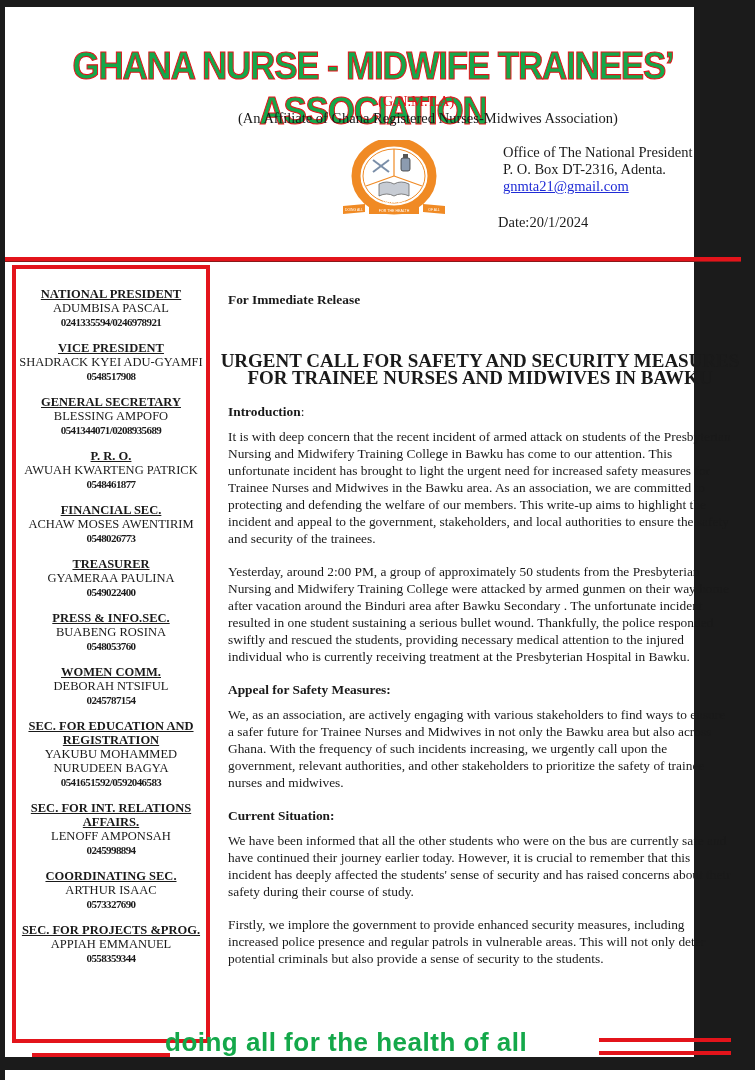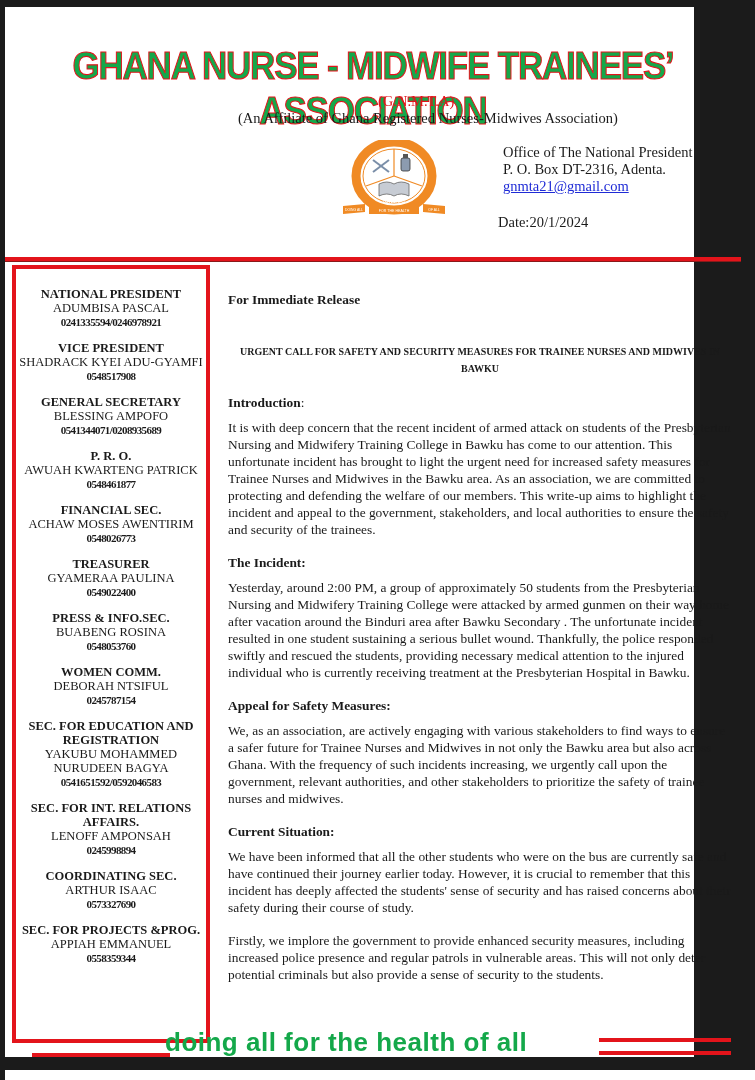--- a/index.html
+++ b/index.html
@@ -34,28 +34,28 @@
   .logo { position: absolute; left: 330px; top: 133px; width: 118px; height: 80px; }
   .divider {
     position: absolute; left: 0; top: 250px; width: 736px; height: 4px;
     background: #e3141b; box-shadow: 0 1px 0 #8a1a1a;
   }
   .sidebar {
     position: absolute; left: 7px; top: 258px; width: 190px; height: 770px;
     border: 4px solid #e3141b;
   }
   .office { text-align: center; margin-bottom: 12px; }
-  .office .role { font-weight: bold; font-size: 12.5px; line-height: 14px; }
+  .office .role { font-weight: bold; font-size: 12.5px; line-height: 14px; text-decoration: underline; }
   .office .name { font-size: 12.5px; line-height: 14px; }
   .office .phone { font-size: 11px; line-height: 14px; letter-spacing: -0.6px; font-weight: bold; }
   .sidebar-inner { padding-top: 18px; }
   .content { position: absolute; left: 215px; top: 276px; width: 520px; }
   .content p { margin: 8px; font-size: 13.4px; line-height: 17px; }
   .section { margin-bottom: 16px; }
-  .headline { text-align: center; font-weight: bold; font-size: 10px; line-height: 17px; margin: 35px 0 17px 0; }
+  .headline { text-align: center; font-weight: bold; font-size: 19px; line-height: 17px; margin: 44px 0 17px 0; }
   .footer-slogan {
     position: absolute; left: 160px; top: 1020px; width: 430px; 
     font-family: "Liberation Sans", sans-serif; font-weight: bold; font-size: 26px;
     color: #14a84a; letter-spacing: 0.5px;
   }
   .fline { position: absolute; height: 4px; background: #e3141b; }
 </style>
 </head>
 <body>
 
@@ -170,21 +170,20 @@
 
   <div class="content">
     <p class="bold">For  Immediate Release</p>
     <div class="headline">URGENT CALL FOR SAFETY AND SECURITY MEASURES FOR TRAINEE NURSES AND MIDWIVES IN BAWKU</div>
     <div id="sections">
         <div class="section">
           <p><b>Introduction</b><span>:</span></p>
           <p>It is with deep concern that the recent incident of armed attack on students of the Presbyterian Nursing and Midwifery Training College in Bawku has come to our attention. This unfortunate incident has brought to light the urgent need for increased safety measures for Trainee Nurses and Midwives in the Bawku area. As an association, we are committed to protecting and defending the welfare of our members. This write-up aims to highlight the incident and appeal to the government, stakeholders, and local authorities to ensure the safety and security of the trainees.</p>
         </div>
         <div class="section">
-          <p><b>The Incident:</b><span></span></p>
           <p>Yesterday, around 2:00 PM, a group of approximately 50 students from the Presbyterian Nursing and Midwifery Training College were attacked by armed gunmen on their way home after vacation around the Binduri  area  after  Bawku  Secondary . The unfortunate incident resulted in one student sustaining a serious bullet wound. Thankfully, the police responded swiftly and rescued the students, providing necessary medical attention to the injured individual who is currently receiving treatment at the Presbyterian Hospital in Bawku.</p>
         </div>
         <div class="section">
           <p><b>Appeal for Safety Measures:</b><span></span></p>
           <p>We, as an association, are actively engaging with various stakeholders to find ways to ensure a safer future for Trainee Nurses and Midwives in not only the Bawku area but also across Ghana. With the frequency of such incidents increasing, we urgently call upon the government, relevant authorities, and other stakeholders to prioritize the safety of trainee nurses and midwives.</p>
         </div>
         <div class="section">
           <p><b>Current Situation:</b><span></span></p>
           <p>We have been informed that all the other students who were on the bus are currently safe and have continued their journey earlier today. However, it is crucial to remember that this incident has deeply affected the students' sense of security and has raised concerns about their safety during their course of study.</p>
         </div>

